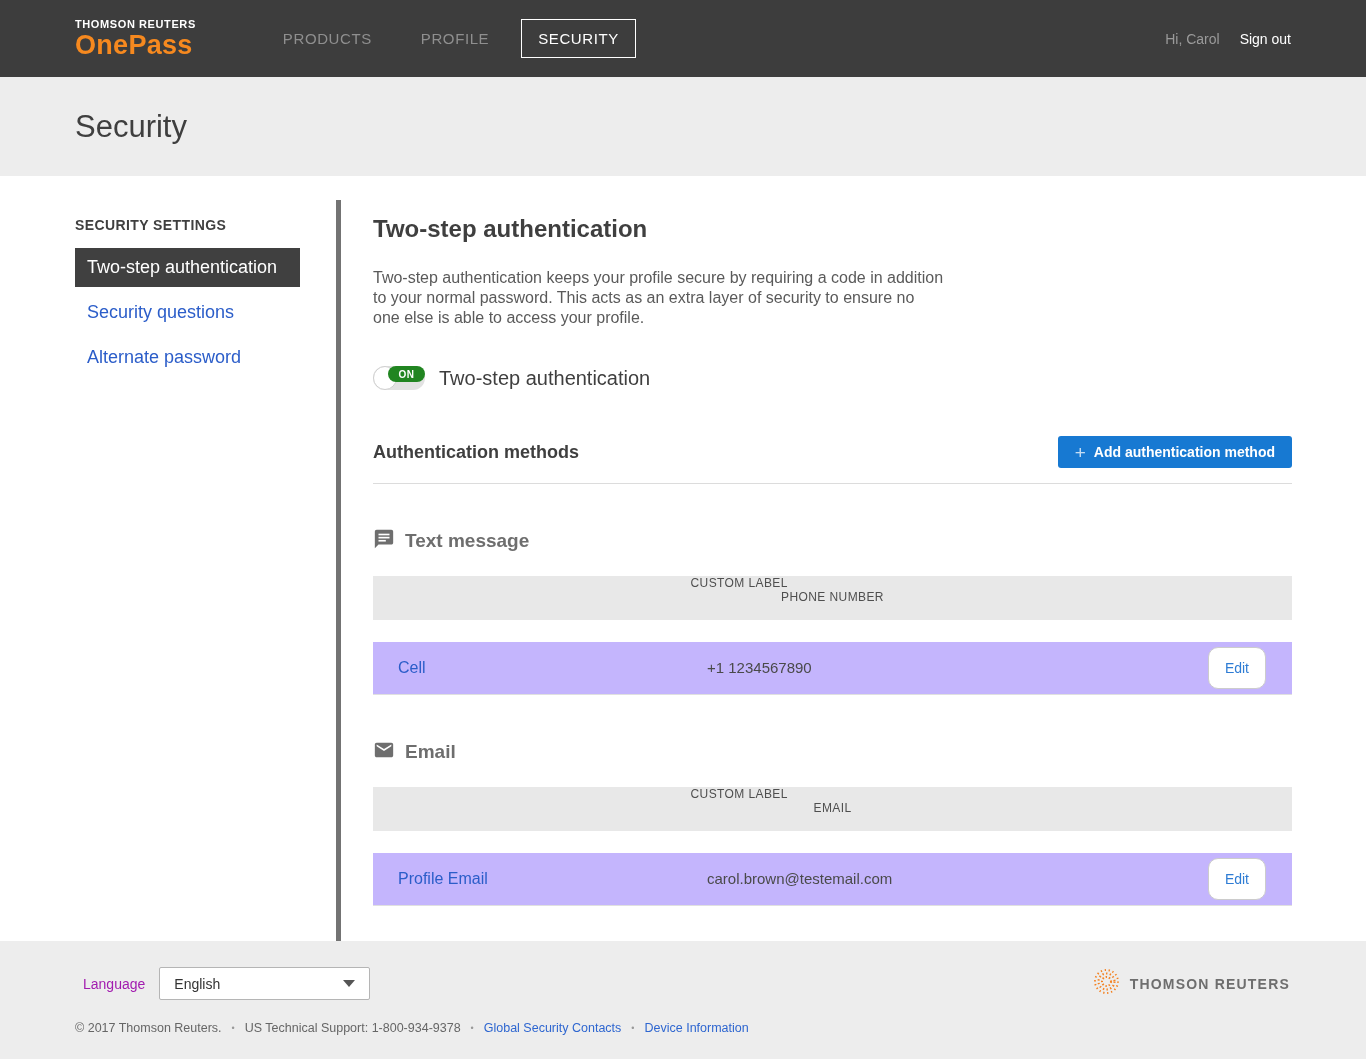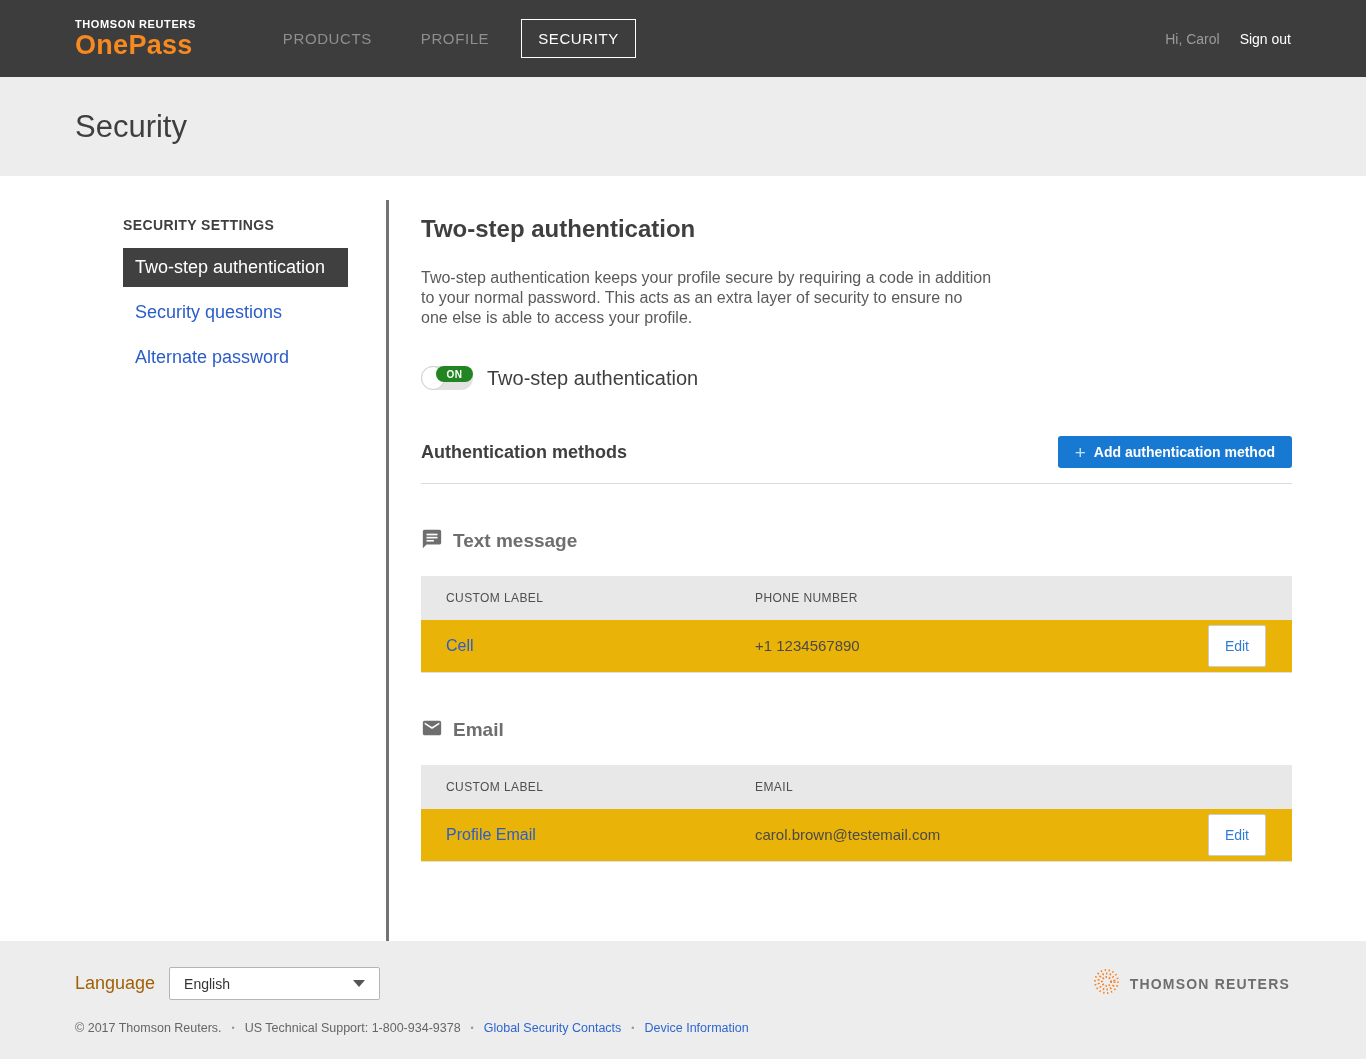--- a/index.html
+++ b/index.html
@@ -27,21 +27,21 @@
   .nav-right { margin-left:auto; display:flex; align-items:center; font-size:14px; }
   .greeting { color:#9a9a9a; margin-right:20px; }
   .signout { color:#ffffff; cursor:pointer; }
 
   
   .title-band { background:#ededed; height:99px; padding:0 75px; display:flex; align-items:center; }
   .page-title { font-size:31px; font-weight:300; color:#3f3f3f; }
 
   
   .content { display:flex; padding:24px 74px 0 75px; min-height:765px; background:#fff; }
-  .sidebar { width:266px; flex:0 0 266px; border-right:3px solid #737373; padding-top:17px; min-height:672px;margin-left:48px; }
+  .sidebar { width:266px; flex:0 0 266px; border-right:5px solid #737373; padding-top:17px; min-height:672px; }
   .sidebar-heading { font-size:14px; font-weight:bold; color:#3f3f3f; letter-spacing:0.4px; margin-bottom:15px; }
   .sidebar-item {
     font-size:18px; color:#2b5dc9; padding:9px 12px; width:225px; cursor:pointer; margin-bottom:6px;
   }
   .sidebar-item.selected { background:#404040; color:#ffffff; }
 
   .main { flex:1; padding-left:32px; padding-top:15px; }
   .main-heading { font-size:24px; font-weight:bold; color:#3f3f3f; }
   .main-desc { margin-top:25px; font-size:16px; line-height:20px; color:#5a5a5a; max-width:572px; }
 
@@ -65,38 +65,38 @@
     display:flex; align-items:center; cursor:pointer;
   }
   .add-btn .plus { font-size:19px; font-weight:normal; color:rgba(255,255,255,0.75); margin-right:8px; line-height:1; }
   .main-divider { border:none; border-top:1px solid #dcdcdc; margin-top:15px; }
 
   
   .section-header { display:flex; align-items:center; margin-top:44px; }
   .section-header svg { flex:0 0 auto; }
   .section-title { font-size:19px; font-weight:bold; color:#6e6e6e; margin-left:10px;text-align:right; }
   .method-table { width:100%; margin-top:22px; }
-  .t-head { display:flex; background:#e8e8e8; height:44px; align-items:center; }
-  .t-row  { display:flex; background:#eab308; height:53px; align-items:center; border-bottom:1px solid #e0e0e0; }
+  .t-head { display:flex; background:#e8e8e8; height:44px; align-items:center;flex-direction:column; }
+  .t-row  { display:flex; background:#c4b5fd; height:53px; align-items:center; border-bottom:1px solid #e0e0e0;margin-top:22px; }
   .col-label { width:334px; padding-left:25px; }
   .col-value { flex:1; }
   .col-action { padding-right:26px; }
   .t-head .col-label, .t-head .col-value { font-size:12px; color:#4f4f4f; letter-spacing:0.4px; }
   .cell-link { font-size:16px; color:#2b5dc9; cursor:pointer; }
   .cell-value { font-size:15px; color:#4a4a4a; }
   .edit-btn {
-    background:#ffffff; border:1px solid #cccccc; border-radius:2px; color:#2e7cd4;
+    background:#ffffff; border:1px solid #cccccc; border-radius:10px; color:#2e7cd4;
     font-family:inherit; font-size:14px; padding:12px 16px; cursor:pointer;
   }
 
   
   .footer { background:#ededed; height:118px; padding:26px 76px 0 75px; display:flex; justify-content:space-between; }
   .footer-left { display:flex; flex-direction:column; }
   .lang-row { display:flex; align-items:center; }
-  .lang-label { font-size:18px; color:#a16207; margin-right:14px; }
+  .lang-label { font-size:14px; color:#a21caf; margin-right:14px;margin-left:8px; }
   .lang-select {
     width:211px; height:33px; background:#ffffff; border:1px solid #b5b5b5; border-radius:2px;
     display:flex; align-items:center; justify-content:space-between; padding:0 14px; cursor:pointer;
   }
   .lang-value { font-size:14px; color:#333333; }
   .caret-down { width:0; height:0; border-left:6px solid transparent; border-right:6px solid transparent; border-top:7px solid #555555; }
   .footer-line { margin-top:21px; font-size:12.5px; color:#666666; display:flex; align-items:center; }
   .footer-line .sep { color:#999999; font-size:9px; margin:0 10px; }
   .footer-link { color:#2e66d0; cursor:pointer; }
   .footer-brand { display:flex; align-items:center; height:33px; }

